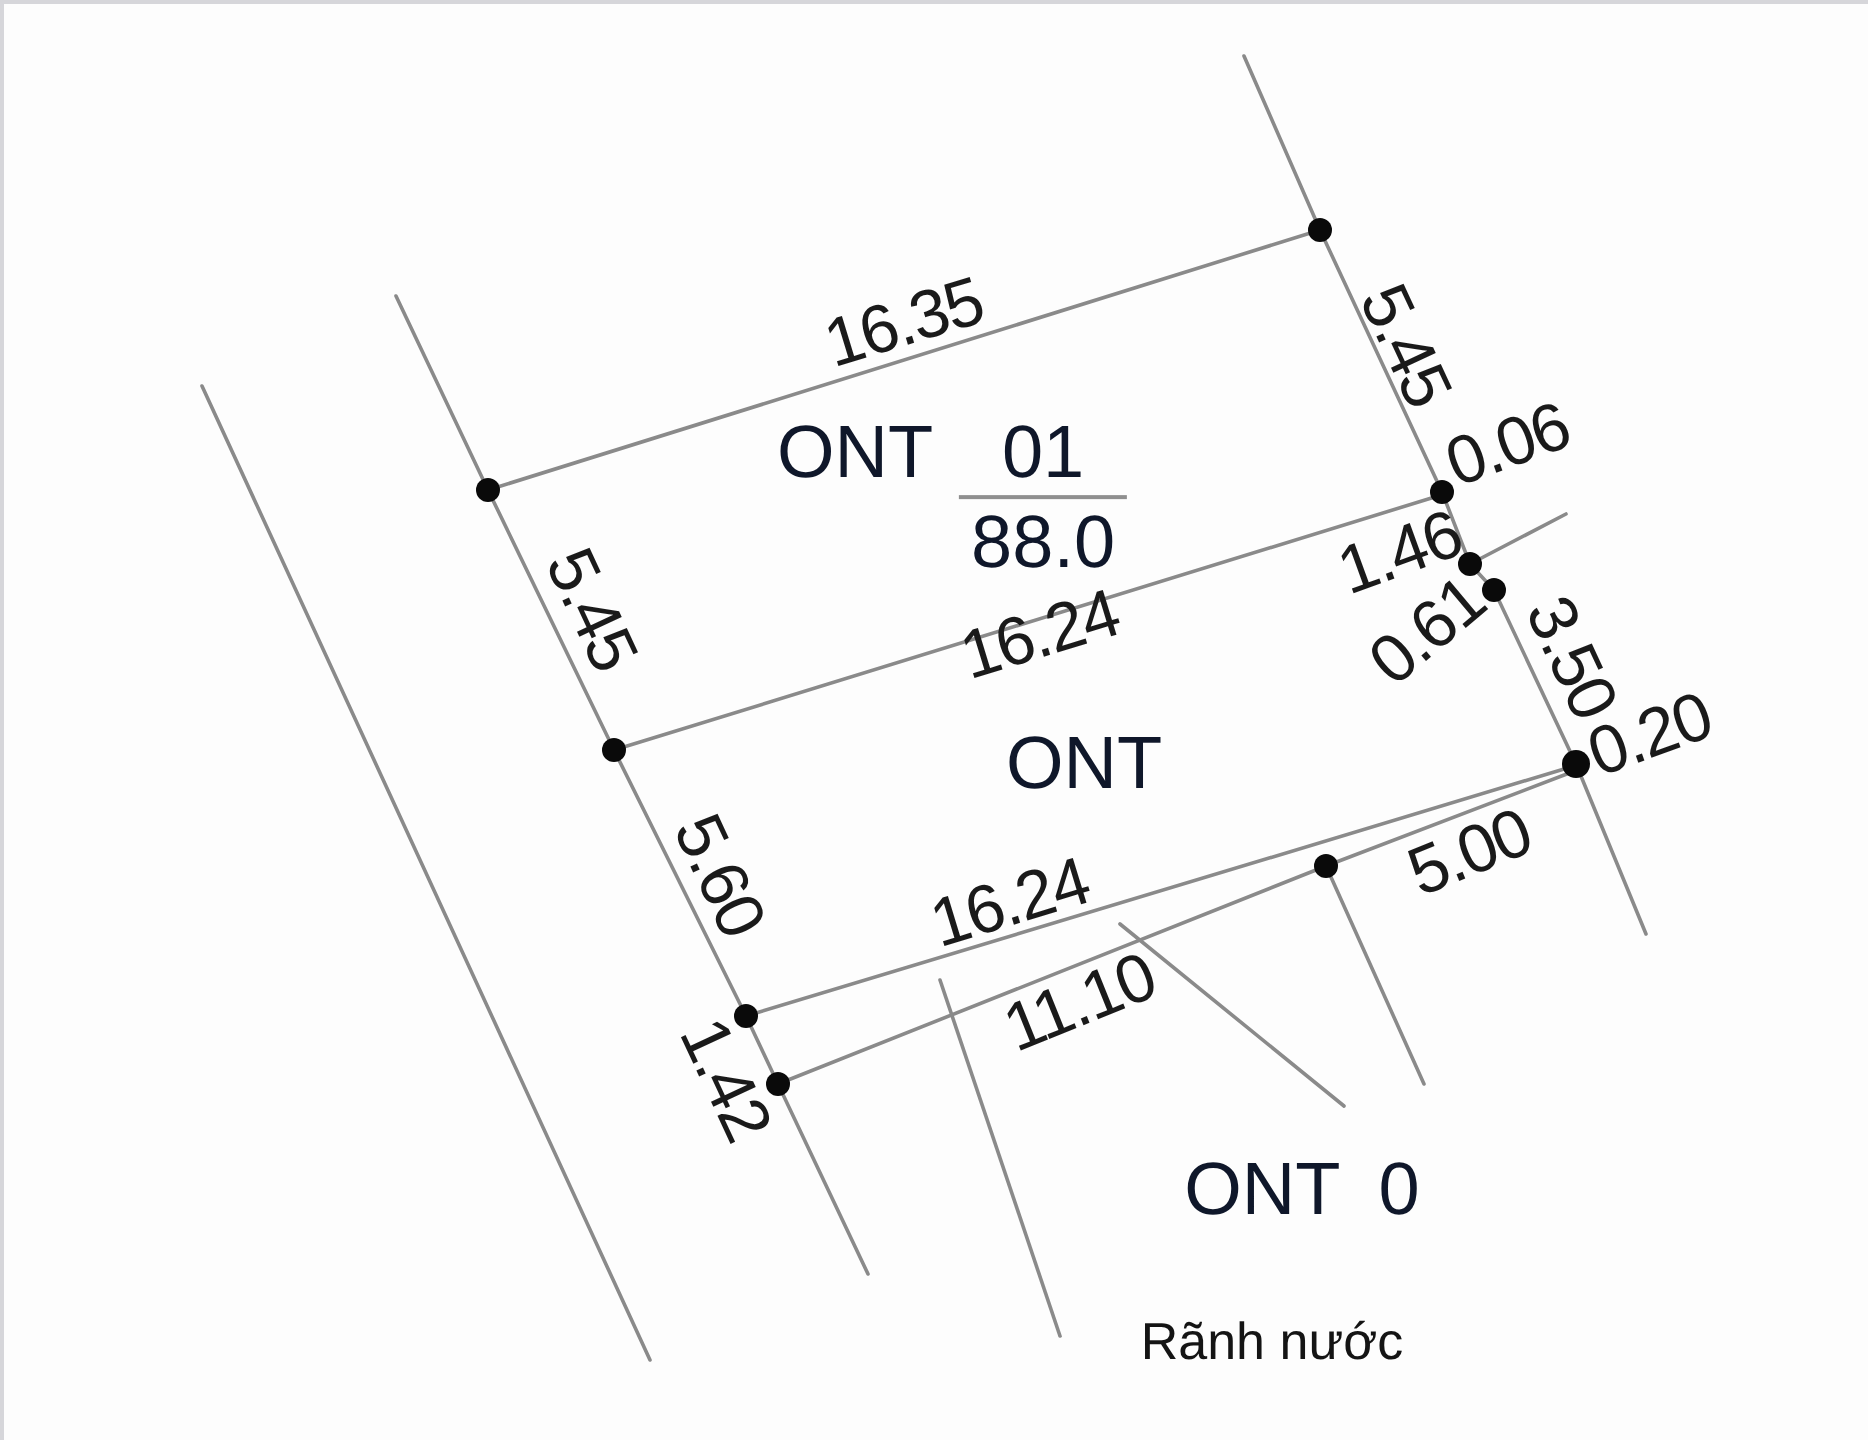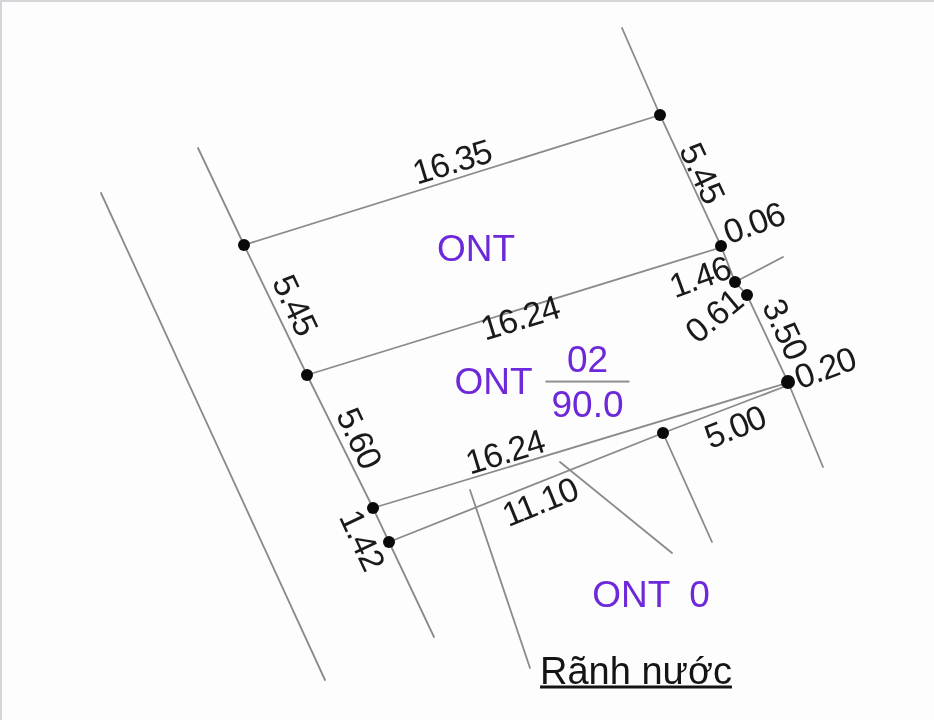--- a/index.html
+++ b/index.html
@@ -19,37 +19,35 @@
     position:absolute;
     font-size:34px;
     letter-spacing:-1px;
     white-space:nowrap;
     transform:translate(-50%,-50%) rotate(var(--r,0deg));
     color:#1a1a1a;
   }
   .plot-label{
     position:absolute;
     display:flex;
-    align-items:center;
     gap:13px;
     font-size:37px;
     transform:translate(-50%,-50%);
-    color:#6d28d9;
+    color:#0f172a;
     white-space:nowrap;
   }
   .frac{display:inline-flex;flex-direction:column;align-items:center;line-height:1.12;}
   .frac .num{padding:0 6px 1px;}
   .frac .den{border-top:2px solid #8f8f8f;padding:1px 6px 0;}
   .note{
     position:absolute;
-    font-size:38px;
+    font-size:26px;
     white-space:nowrap;
     transform:translate(-50%,-50%);
     color:#141414;
-    text-decoration:underline;
   }
 </style>
 </head>
 <body>
 
 <div id="stage">
 
   <svg id="lines" viewBox="0 0 934 720">
     <g stroke="#8a8a8a" stroke-width="1.8" fill="none" stroke-linecap="round">
       <polyline points="101,193 325,680"></polyline>
@@ -88,28 +86,28 @@
   <div class="dim" style="left:783px;top:327px;--r:65deg">3.50</div>
   <div class="dim" style="left:823px;top:366px;--r:-20deg">0.20</div>
   <div class="dim" style="left:357px;top:436px;--r:65deg">5.60</div>
   <div class="dim" style="left:503px;top:450px;--r:-17deg">16.24</div>
   <div class="dim" style="left:360px;top:538px;--r:65deg">1.42</div>
   <div class="dim" style="left:538px;top:500px;--r:-22deg">11.10</div>
   <div class="dim" style="left:733px;top:425px;--r:-22deg">5.00</div>
 
   <div class="plot-label" style="left:474px;top:247px">
     <span class="lu">ONT</span>
+    <span class="frac">
+      <span class="num">01</span>
+      <span class="den">88.0</span>
+    </span>
   </div>
 
   <div class="plot-label" style="left:540px;top:380px">
     <span class="lu">ONT</span>
-    <span class="frac">
-      <span class="num">02</span>
-      <span class="den">90.0</span>
-    </span>
   </div>
 
   <div class="plot-label" style="left:652px;top:593px">
     <span class="lu">ONT</span>
     <span class="frac">
       <span class="num">0</span>
     </span>
   </div>
 
   <div class="note" style="left:634px;top:669px">Rãnh nước</div>

